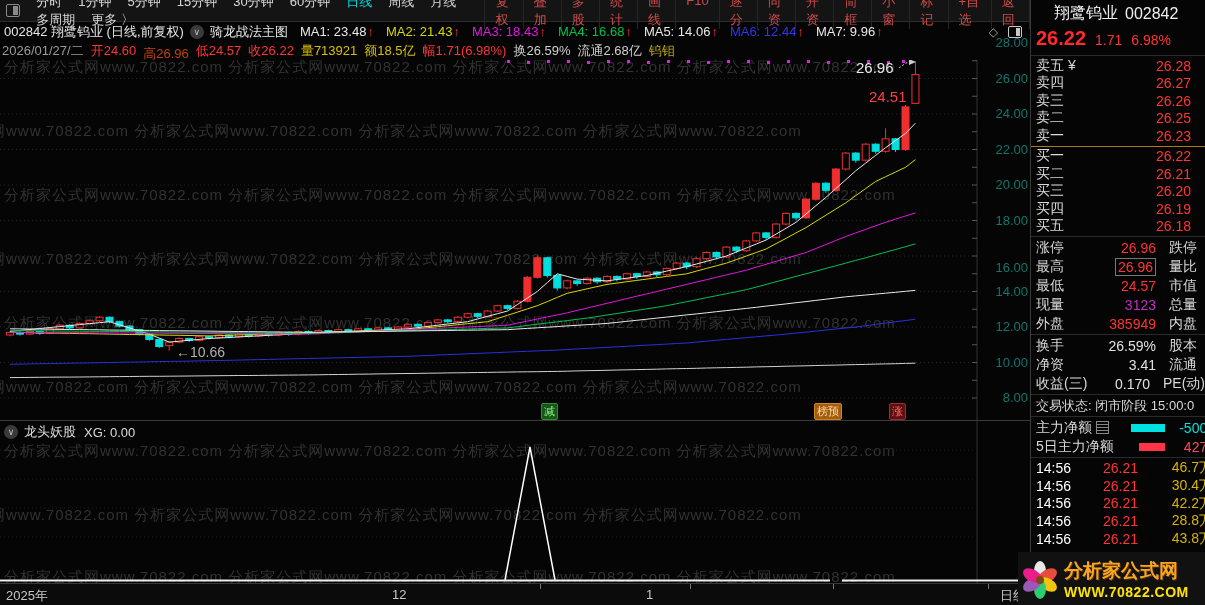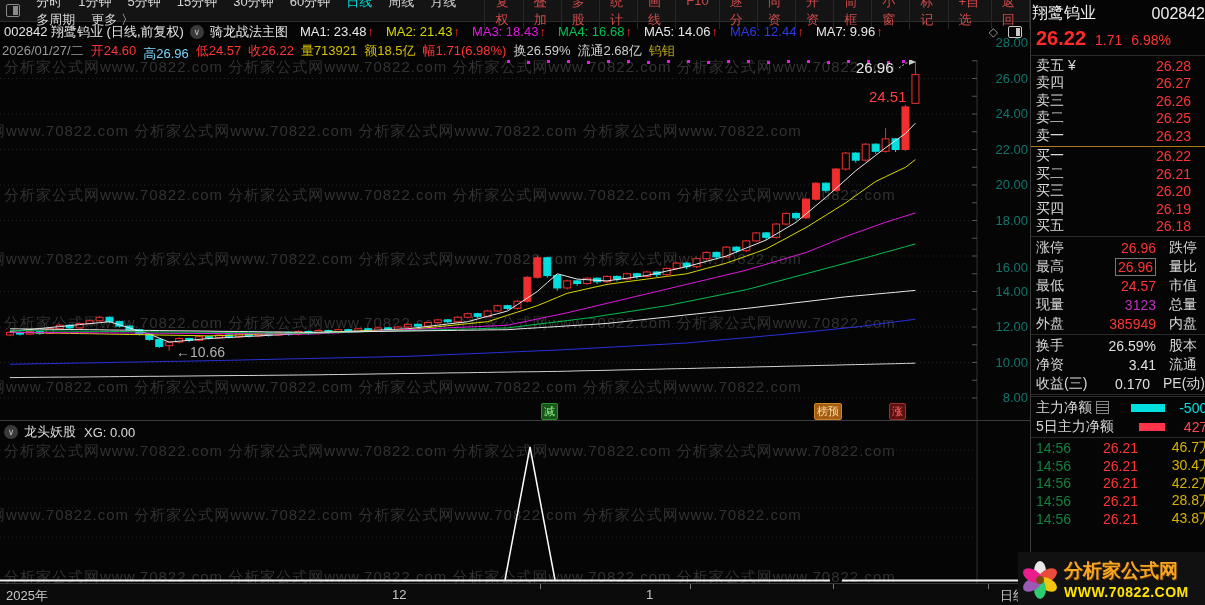--- a/index.html
+++ b/index.html
@@ -46,39 +46,39 @@
   
   #bottombar{position:absolute;left:0;top:583px;width:1030px;height:22px;background:#0b0b0b;
              border-top:1px solid #383838;z-index:2;}
   #bottombar .xlab{position:absolute;top:3px;font-size:13px;color:#c8c8c8;white-space:nowrap;}
   .xtick{position:absolute;top:0;width:1px;height:5px;background:#777;}
   #vdiv{position:absolute;left:1030px;top:0;width:1px;height:605px;background:#3a3a3a;z-index:3;}
   
   #right-panel{position:absolute;left:1031px;top:0;width:174px;height:605px;z-index:2;font-size:14px;color:#d8d8d8;}
   .hr{height:1px;background:#2a2a2a;margin:1px 0;}
   .hr.orange{background:#b07818;}
-  .rp-head{height:27px;display:flex;align-items:center;padding-left:1px;font-size:16px;color:#eee;gap:7px;justify-content:space-between;}
+  .rp-head{height:27px;display:flex;align-items:center;padding-left:23px;font-size:16px;color:#eee;gap:7px;}
   .rp-price{height:27px;display:flex;align-items:baseline;padding-left:5px;gap:9px;color:#ff3434;}
   .rp-price .big{font-size:20px;font-weight:bold;color:#ff2a2a;}
   .q-row{height:17.5px;display:flex;align-items:center;padding:0 14px 0 5px;}
   .q-row .ql{width:62px;}
   .q-row .qp{flex:1;text-align:right;color:#ff3434;}
   .st-row{height:19px;display:flex;align-items:center;padding-left:5px;}
   .st-row .sl{width:58px;}
   .st-row .sv{width:62px;text-align:right;}
   .st-row .sl2{margin-left:13px;white-space:nowrap;}
   .boxed{border:1px solid #777;padding:0 2px;}
   .rp-status{height:19px;line-height:19px;padding-left:5px;font-size:13px;white-space:nowrap;}
   .flow-row{height:19px;display:flex;align-items:center;padding-left:5px;font-size:14px;justify-content:flex-end;}
   .list-icon{width:11px;height:11px;border:1px solid #888;margin-left:4px;
              background:repeating-linear-gradient(#0000 0 2px,#888 2px 3px);}
   .flow-bar{height:8px;margin-left:auto;}
   .flow-val{width:50px;text-align:right;margin-right:-10px;white-space:nowrap;}
   .tick-row{height:17.8px;display:flex;align-items:center;padding-left:5px;font-size:14px;}
-  .tick-row .tt{width:46px;color:#15803d;}
+  .tick-row .tt{width:46px;color:#ffffff;}
   .tick-row .tp{width:56px;text-align:right;color:#ff3434;}
   .tick-row .tv{flex:1;text-align:right;color:#d8b400;margin-right:-8px;white-space:nowrap;}
   
   #logo{position:absolute;right:0;bottom:0;width:187px;height:53px;background:#111;z-index:4;
         display:flex;align-items:center;}
   #logo-text{display:flex;flex-direction:column;margin-left:2px;}
   #logo-site{font-size:19px;font-weight:bold;color:#f5a623;text-shadow:1px 1px 0 #5a2d00;white-space:nowrap;}
   #logo-url{font-size:14px;font-weight:bold;color:#ffe400;letter-spacing:.5px;white-space:nowrap;}
 </style>
 </head>
@@ -133,21 +133,21 @@
       </span>
     <span id="ib-icons">
       <span class="diamond">◇</span>
       <span class="panel-icon"></span>
     </span>
   </div>
 
   <div id="quotebar">
       <span style="color: rgb(154, 154, 154);">2026/01/27/二</span>
       <span style="color: rgb(255, 52, 52);">开24.60</span>
-      <span style="color: #7dd3fc; margin-top: 6px;">高26.96</span>
+      <span style="color: #c2410c; margin-top: 6px;">高26.96</span>
       <span style="color: rgb(255, 52, 52);">低24.57</span>
       <span style="color: rgb(255, 52, 52);">收26.22</span>
       <span style="color: rgb(216, 192, 0);">量713921</span>
       <span style="color: rgb(216, 192, 0);">额18.5亿</span>
       <span style="color: rgb(255, 52, 52);">幅1.71(6.98%)</span>
       <span style="color: rgb(207, 207, 207);">换26.59%</span>
       <span style="color: rgb(207, 207, 207);">流通2.68亿</span>
       <span style="color: rgb(184, 164, 24);">钨钼</span>
     </div>
 
@@ -553,20 +553,21 @@
           <span class="sv"><span style="color: rgb(224, 224, 224);">3.41</span></span>
           <span class="sl2">流通</span>
         </div>
         <div class="st-row">
           <span class="sl">收益(三)</span>
           <span class="sv"><span style="color: rgb(224, 224, 224);">0.170</span></span>
           <span class="sl2">PE(动)</span>
         </div>
       </div>
     <div class="hr"></div>
+    <div class="rp-status">交易状态: 闭市阶段 15:00:0</div>
     <div class="hr"></div>
     <div class="flow-row">
       <span>主力净额</span>
       <span class="list-icon"></span>
       <span class="flow-bar" style="width:34px;background:#00e0e0"></span>
       <span class="flow-val" style="color:#00e0e0">-5008</span>
     </div>
     <div class="flow-row">
       <span>5日主力净额</span>
       <span class="flow-bar" style="width:26px;background:#ff3448"></span>

